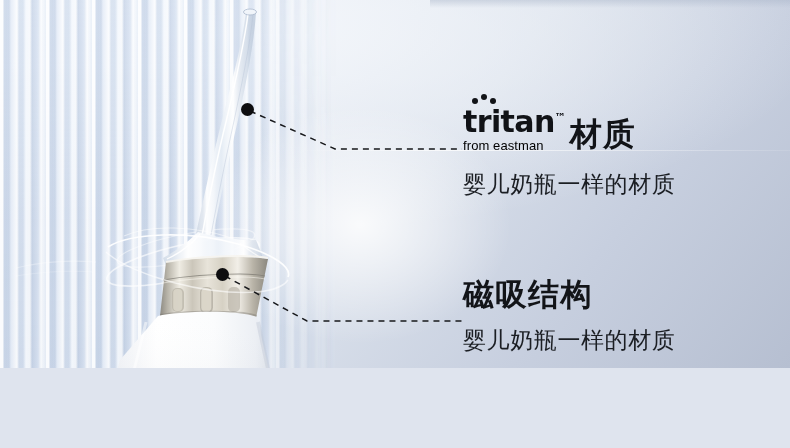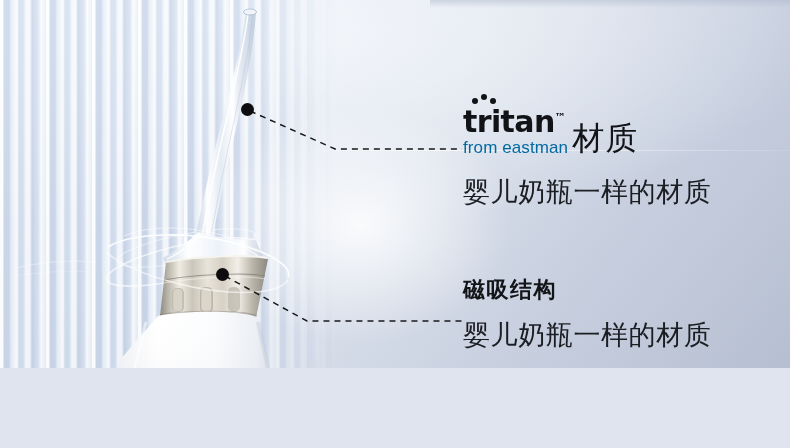--- a/index.html
+++ b/index.html
@@ -72,46 +72,46 @@
   .head-row { display:flex; align-items:flex-end; gap:4px; }
 
   .tritan-lock { position:relative; padding-top:13px; }
   .tritan-word {
     font-weight:bold; font-size:30px; letter-spacing:-0.6px;
     line-height:1; color:#111317;
     font-family:"DejaVu Sans","Liberation Sans",sans-serif;
   }
   .tm { font-size:11px; font-weight:bold; vertical-align:super; letter-spacing:0; }
   .tritan-sub {
-    font-size:17px; color:#0369a1; letter-spacing:.1px;
+    font-size:13px; color:#000000; letter-spacing:.1px;
     margin-top:2px; line-height:1;
     font-family:"Liberation Sans",sans-serif;
   }
   
   .tritan-dots { position:absolute; left:7px; top:0; width:40px; height:13px; }
   .tritan-dots i {
     position:absolute; width:6px; height:6px; border-radius:50%; background:#111317;
   }
   .tritan-dots i:nth-child(1){ left:2px;  top:4px; }
   .tritan-dots i:nth-child(2){ left:11px; top:0px; }
   .tritan-dots i:nth-child(3){ left:20px; top:4px; }
 
   .head-cn {
-    font-size:32px; font-weight:normal; line-height:1;
+    font-size:32px; font-weight:bold; line-height:1;
     letter-spacing:1px; color:#121418;
     padding-bottom:2px;
   }
   .head-cn-solo {
-    font-size:22px; font-weight:bold; line-height:1;
+    font-size:31px; font-weight:bold; line-height:1;
     letter-spacing:1.5px; color:#121418;
   }
   .body-cn {
-    font-size:27px; line-height:1.33; letter-spacing:.6px;
+    font-size:23px; line-height:1.33; letter-spacing:.6px;
     color:#1b1e23; font-weight:400;
-    font-family:Liberation Serif, serif;
+    font-family:Liberation Mono, monospace;
   }
 </style>
 </head>
 <body>
 
 <div id="stage">
 
   <div class="bg-base"></div>
   <div class="bg-ribs-tint"></div>
   <div class="bg-ribs"></div>

